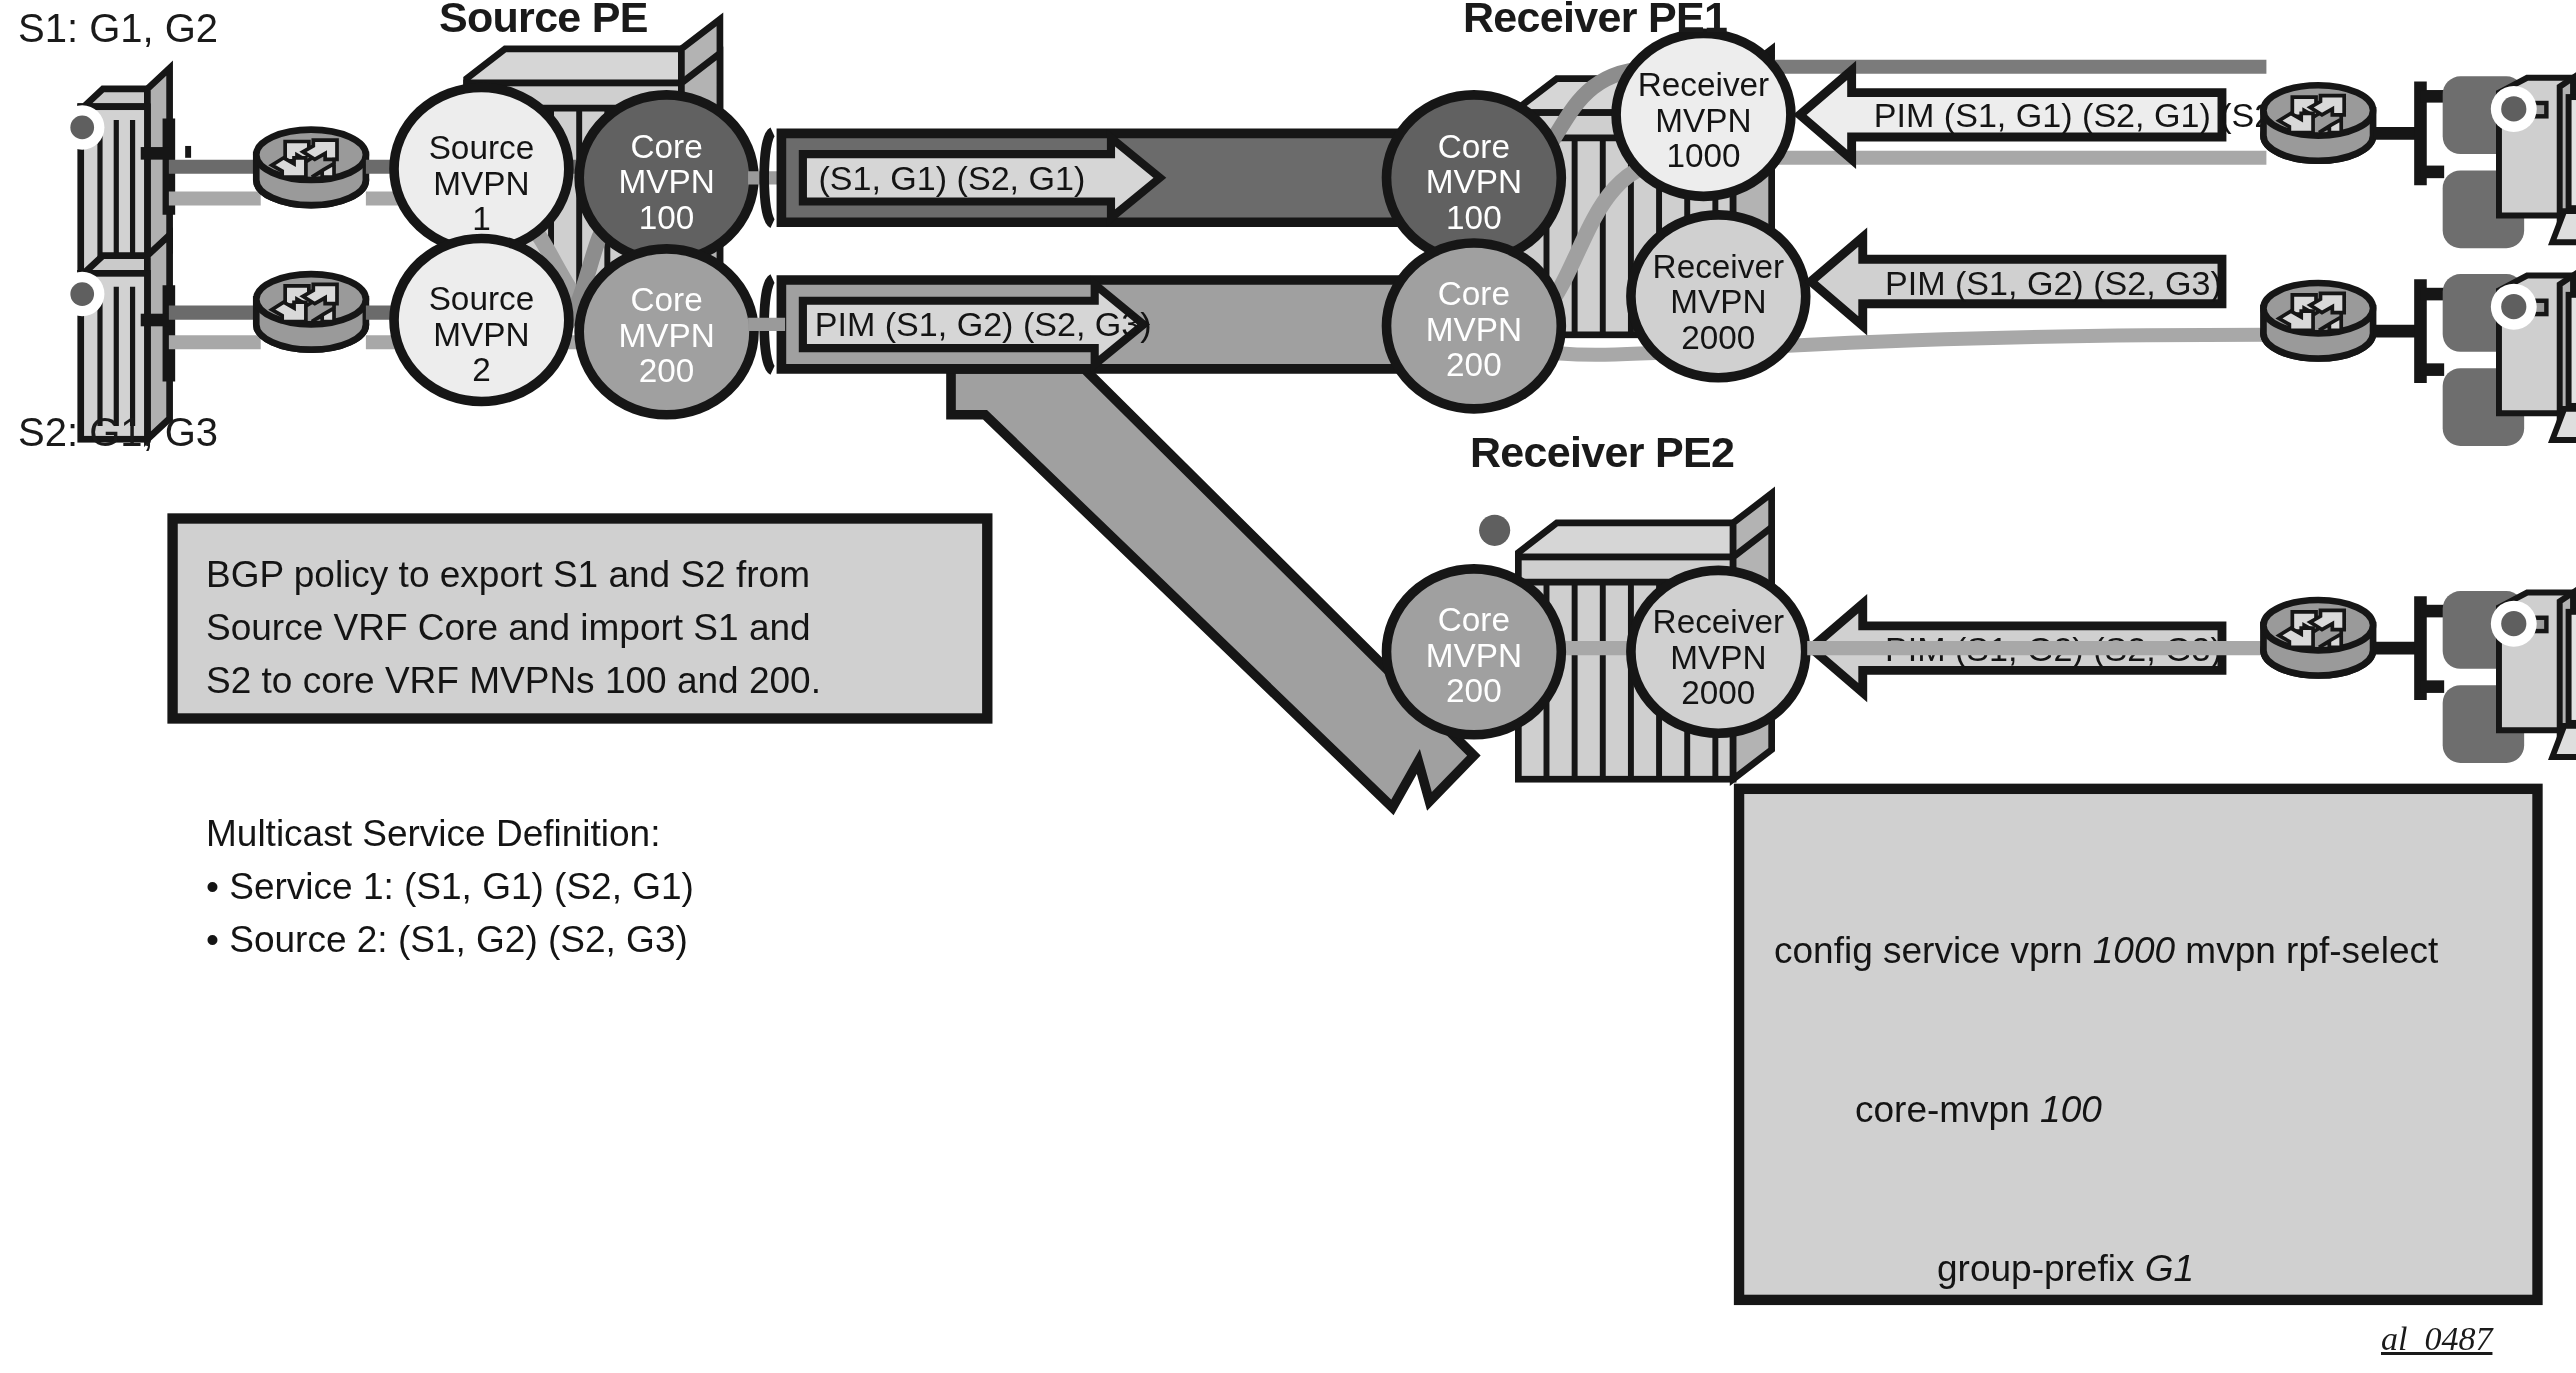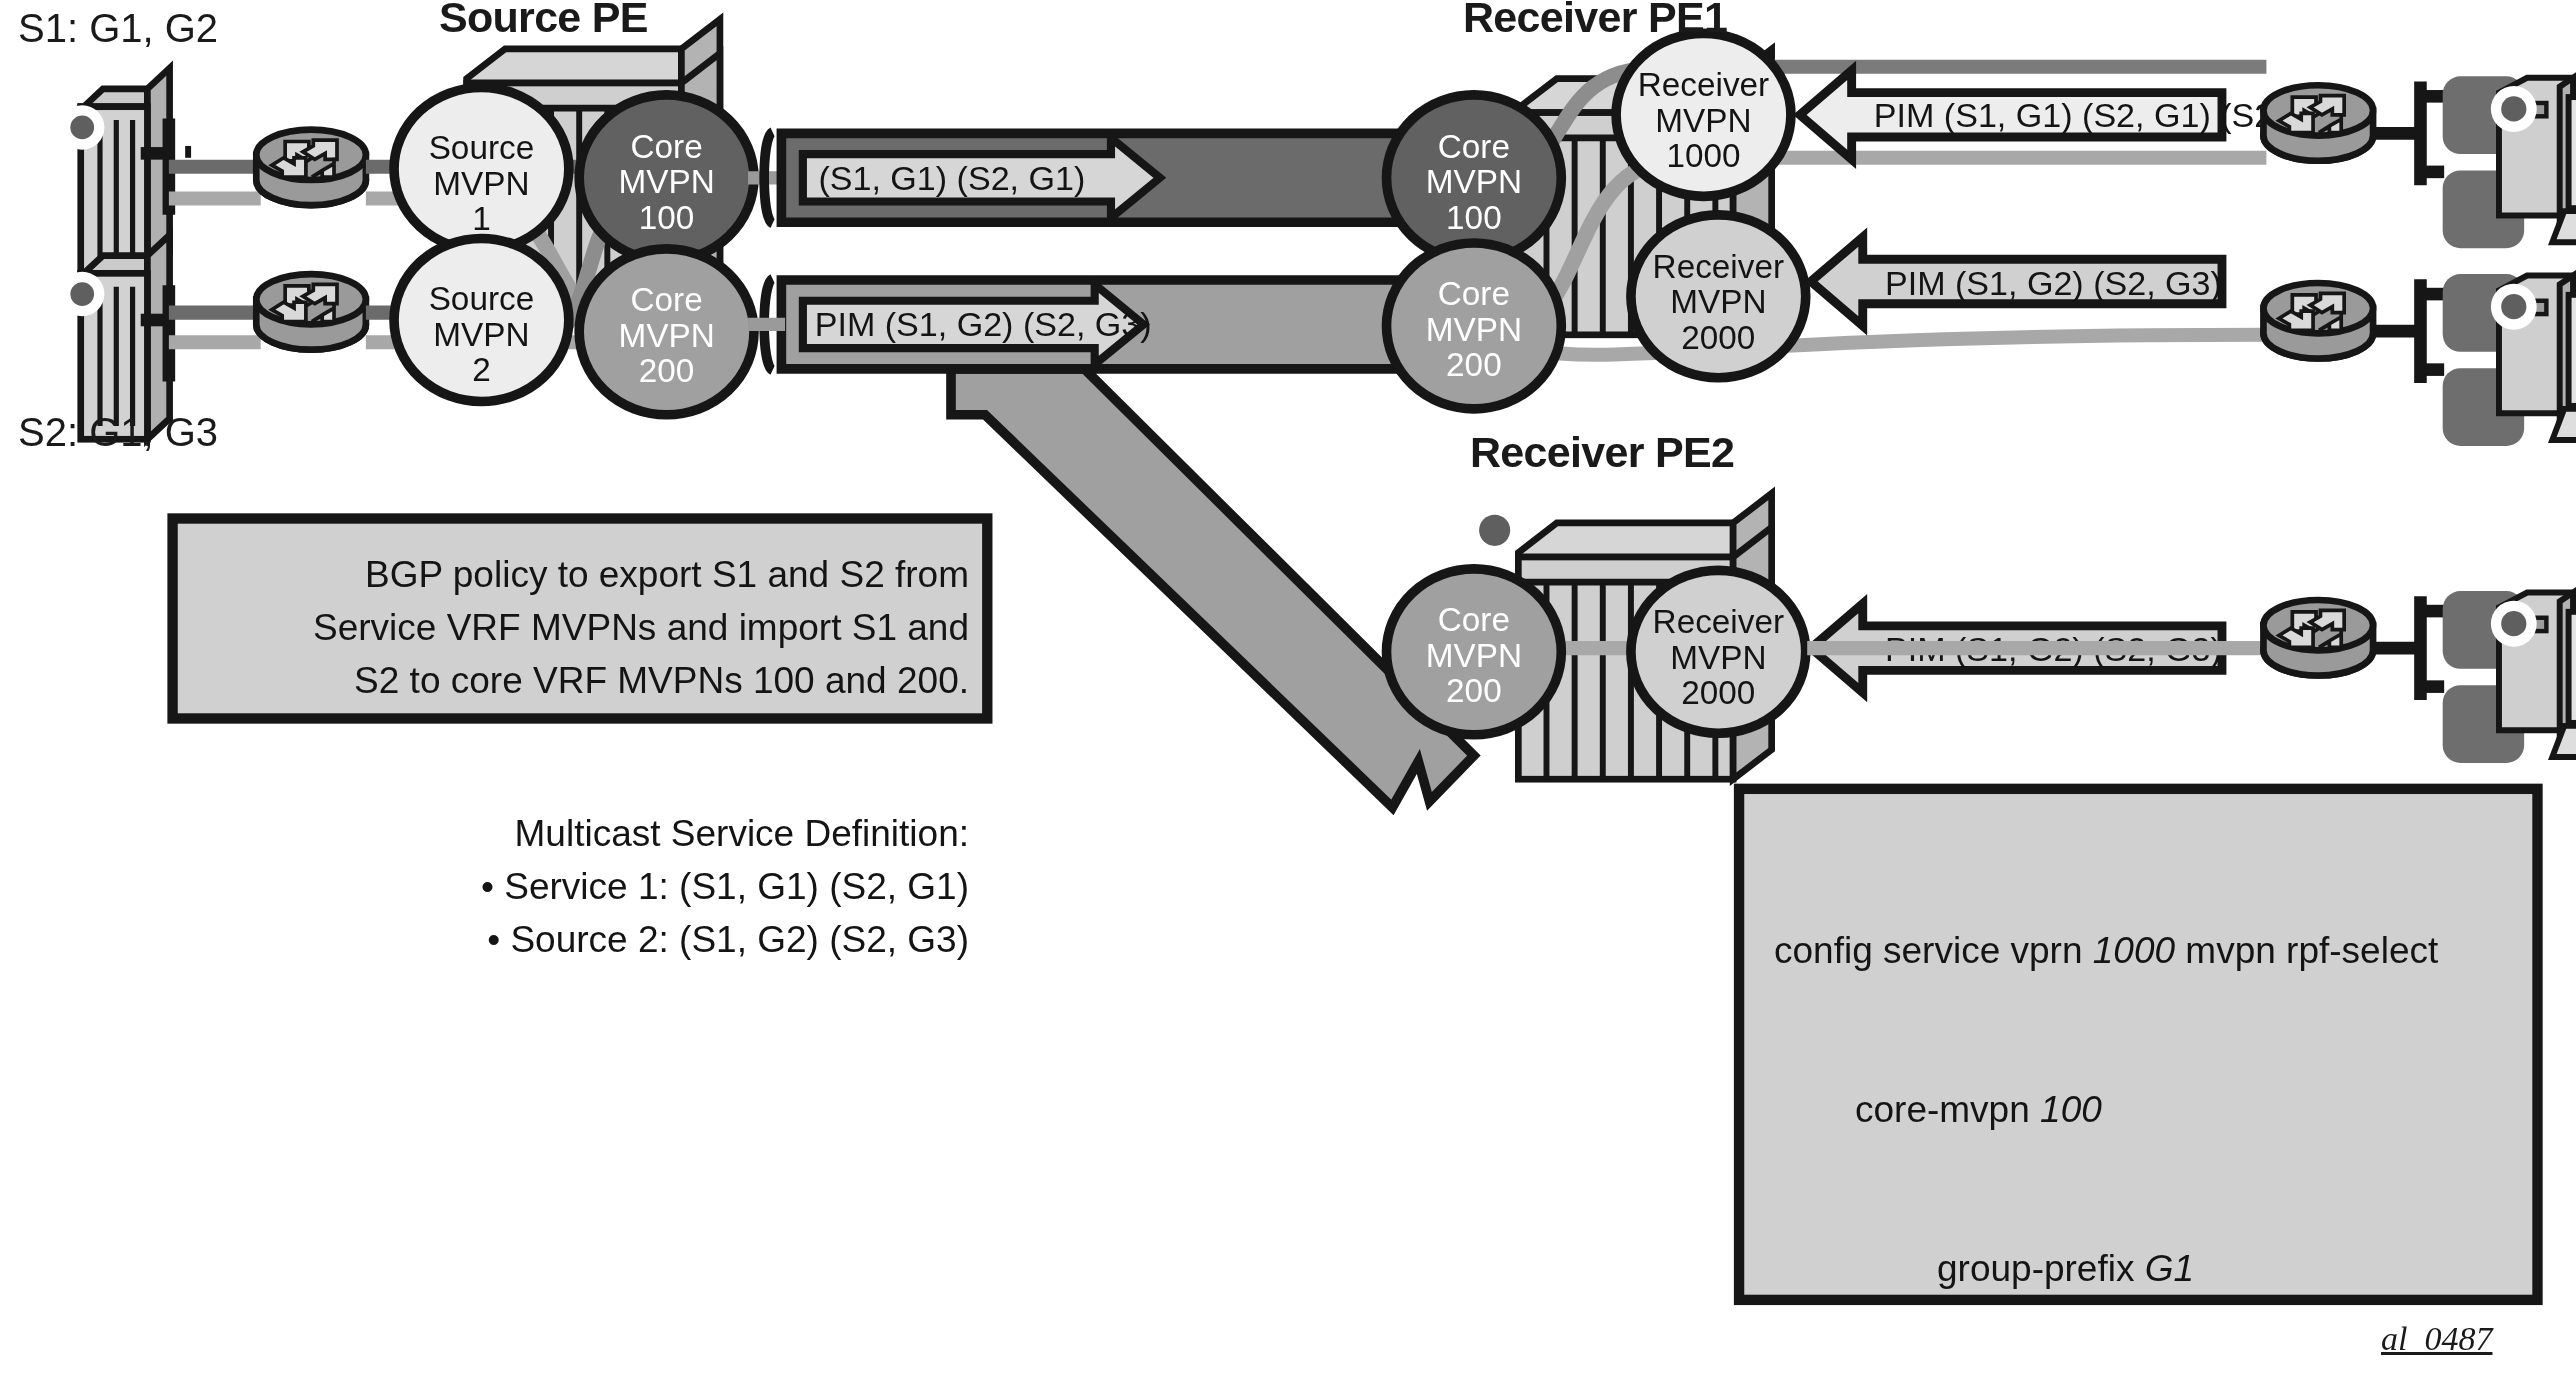--- a/index.html
+++ b/index.html
@@ -4,21 +4,21 @@
 <style>
   html,body{margin:0;padding:0;background:#ffffff;}
   body{width:2576px;height:1374px;position:relative;overflow:hidden;
        font-family:"Liberation Sans","DejaVu Sans",sans-serif;}
   #stage{position:absolute;left:0;top:0;width:2576px;height:1374px;}
   svg#canvas{position:absolute;left:0;top:0;width:2576px;height:1374px;}
 
   .lbl{position:absolute;color:#1a1a1a;}
   .hdr{font-weight:bold;font-size:43px;letter-spacing:-0.7px;}
   .src{font-size:40px;margin-left:12px;}
-  .boxtext{position:absolute;font-size:37px;line-height:53px;color:#141414;text-align:right;}
+  .boxtext{position:absolute;font-size:37px;line-height:53px;color:#141414;}
   .cfgtext{position:absolute;font-size:37px;line-height:53px;color:#141414;white-space:pre;}
   .it{font-style:italic;}
   .figid{position:absolute;font-family:"Liberation Serif","DejaVu Serif",serif;
          font-style:italic;font-size:34px;color:#1a1a1a;text-decoration:underline;}
   .node-txt{font-size:45px;fill:#141414;text-anchor:middle;
             font-family:"Liberation Sans","DejaVu Sans",sans-serif;}
   .node-txt-w{font-size:45px;fill:#ffffff;text-anchor:middle;
             font-family:"Liberation Sans","DejaVu Sans",sans-serif;}
   .arrlbl{font-size:46px;fill:#141414;text-anchor:start;
           font-family:"Liberation Sans","DejaVu Sans",sans-serif;}
@@ -267,21 +267,21 @@
 
 <div class="lbl hdr" style="left:439px; top:-7.4px;">Source PE</div>
 <div class="lbl hdr" style="left:1463px; top:-7.4px;">Receiver PE1</div>
 <div class="lbl hdr" style="left:1470px; top:428px;">Receiver PE2</div>
 
 <div class="lbl src" style="left:6px; top:6px;">S1: G1, G2</div>
 <div class="lbl src" style="left:6px; top:410px;">S2: G1, G3</div>
 
 <div class="boxtext" style="left:206px; top:548px; width:763px;">
   <div>BGP policy to export S1 and S2 from</div>
-  <div>Service VRF MVPNs and import S1 and</div>
+  <div>Source VRF Core and import S1 and</div>
   <div>S2 to core VRF MVPNs 100 and 200.</div>
 </div>
 
 <div class="boxtext" style="left:206px; top:807px; width:763px;">
   <div>Multicast Service Definition:</div>
   <div>• Service 1: (S1, G1) (S2, G1)</div>
   <div>• Source 2: (S1, G2) (S2, G3)</div>
 </div>
 
 <div class="cfgtext" style="left:1774px; top:818px; width:748px;">

